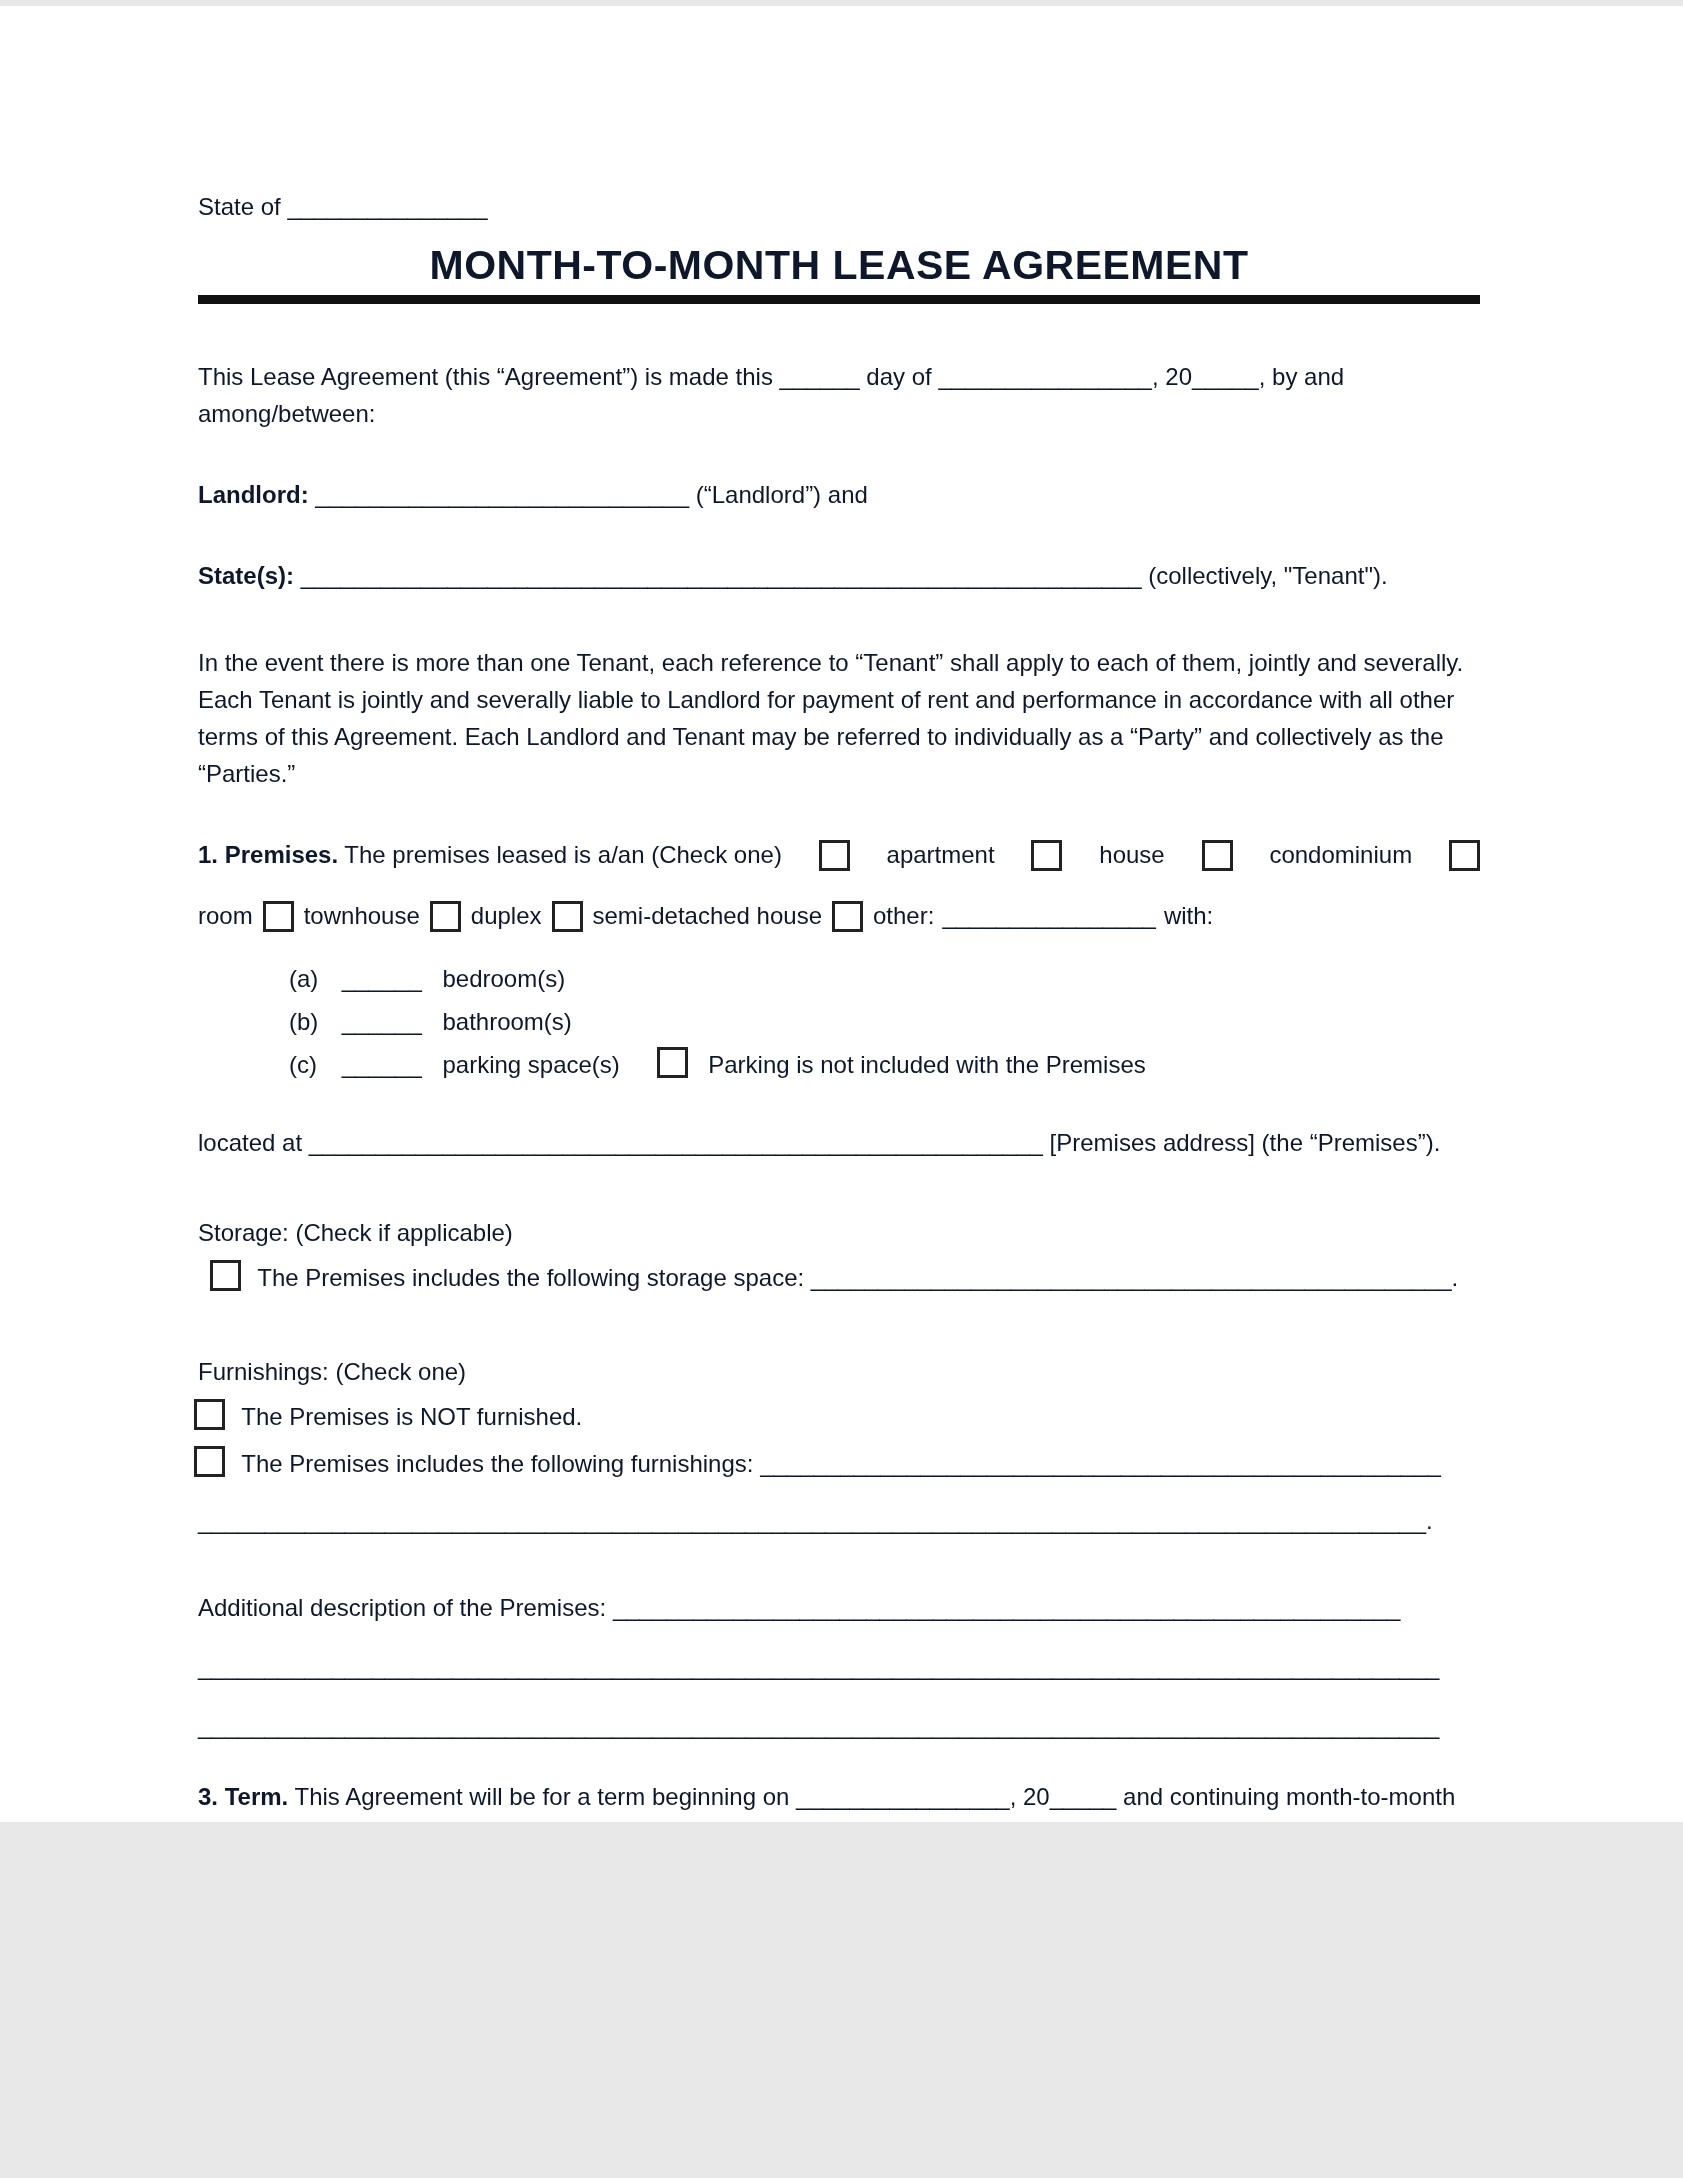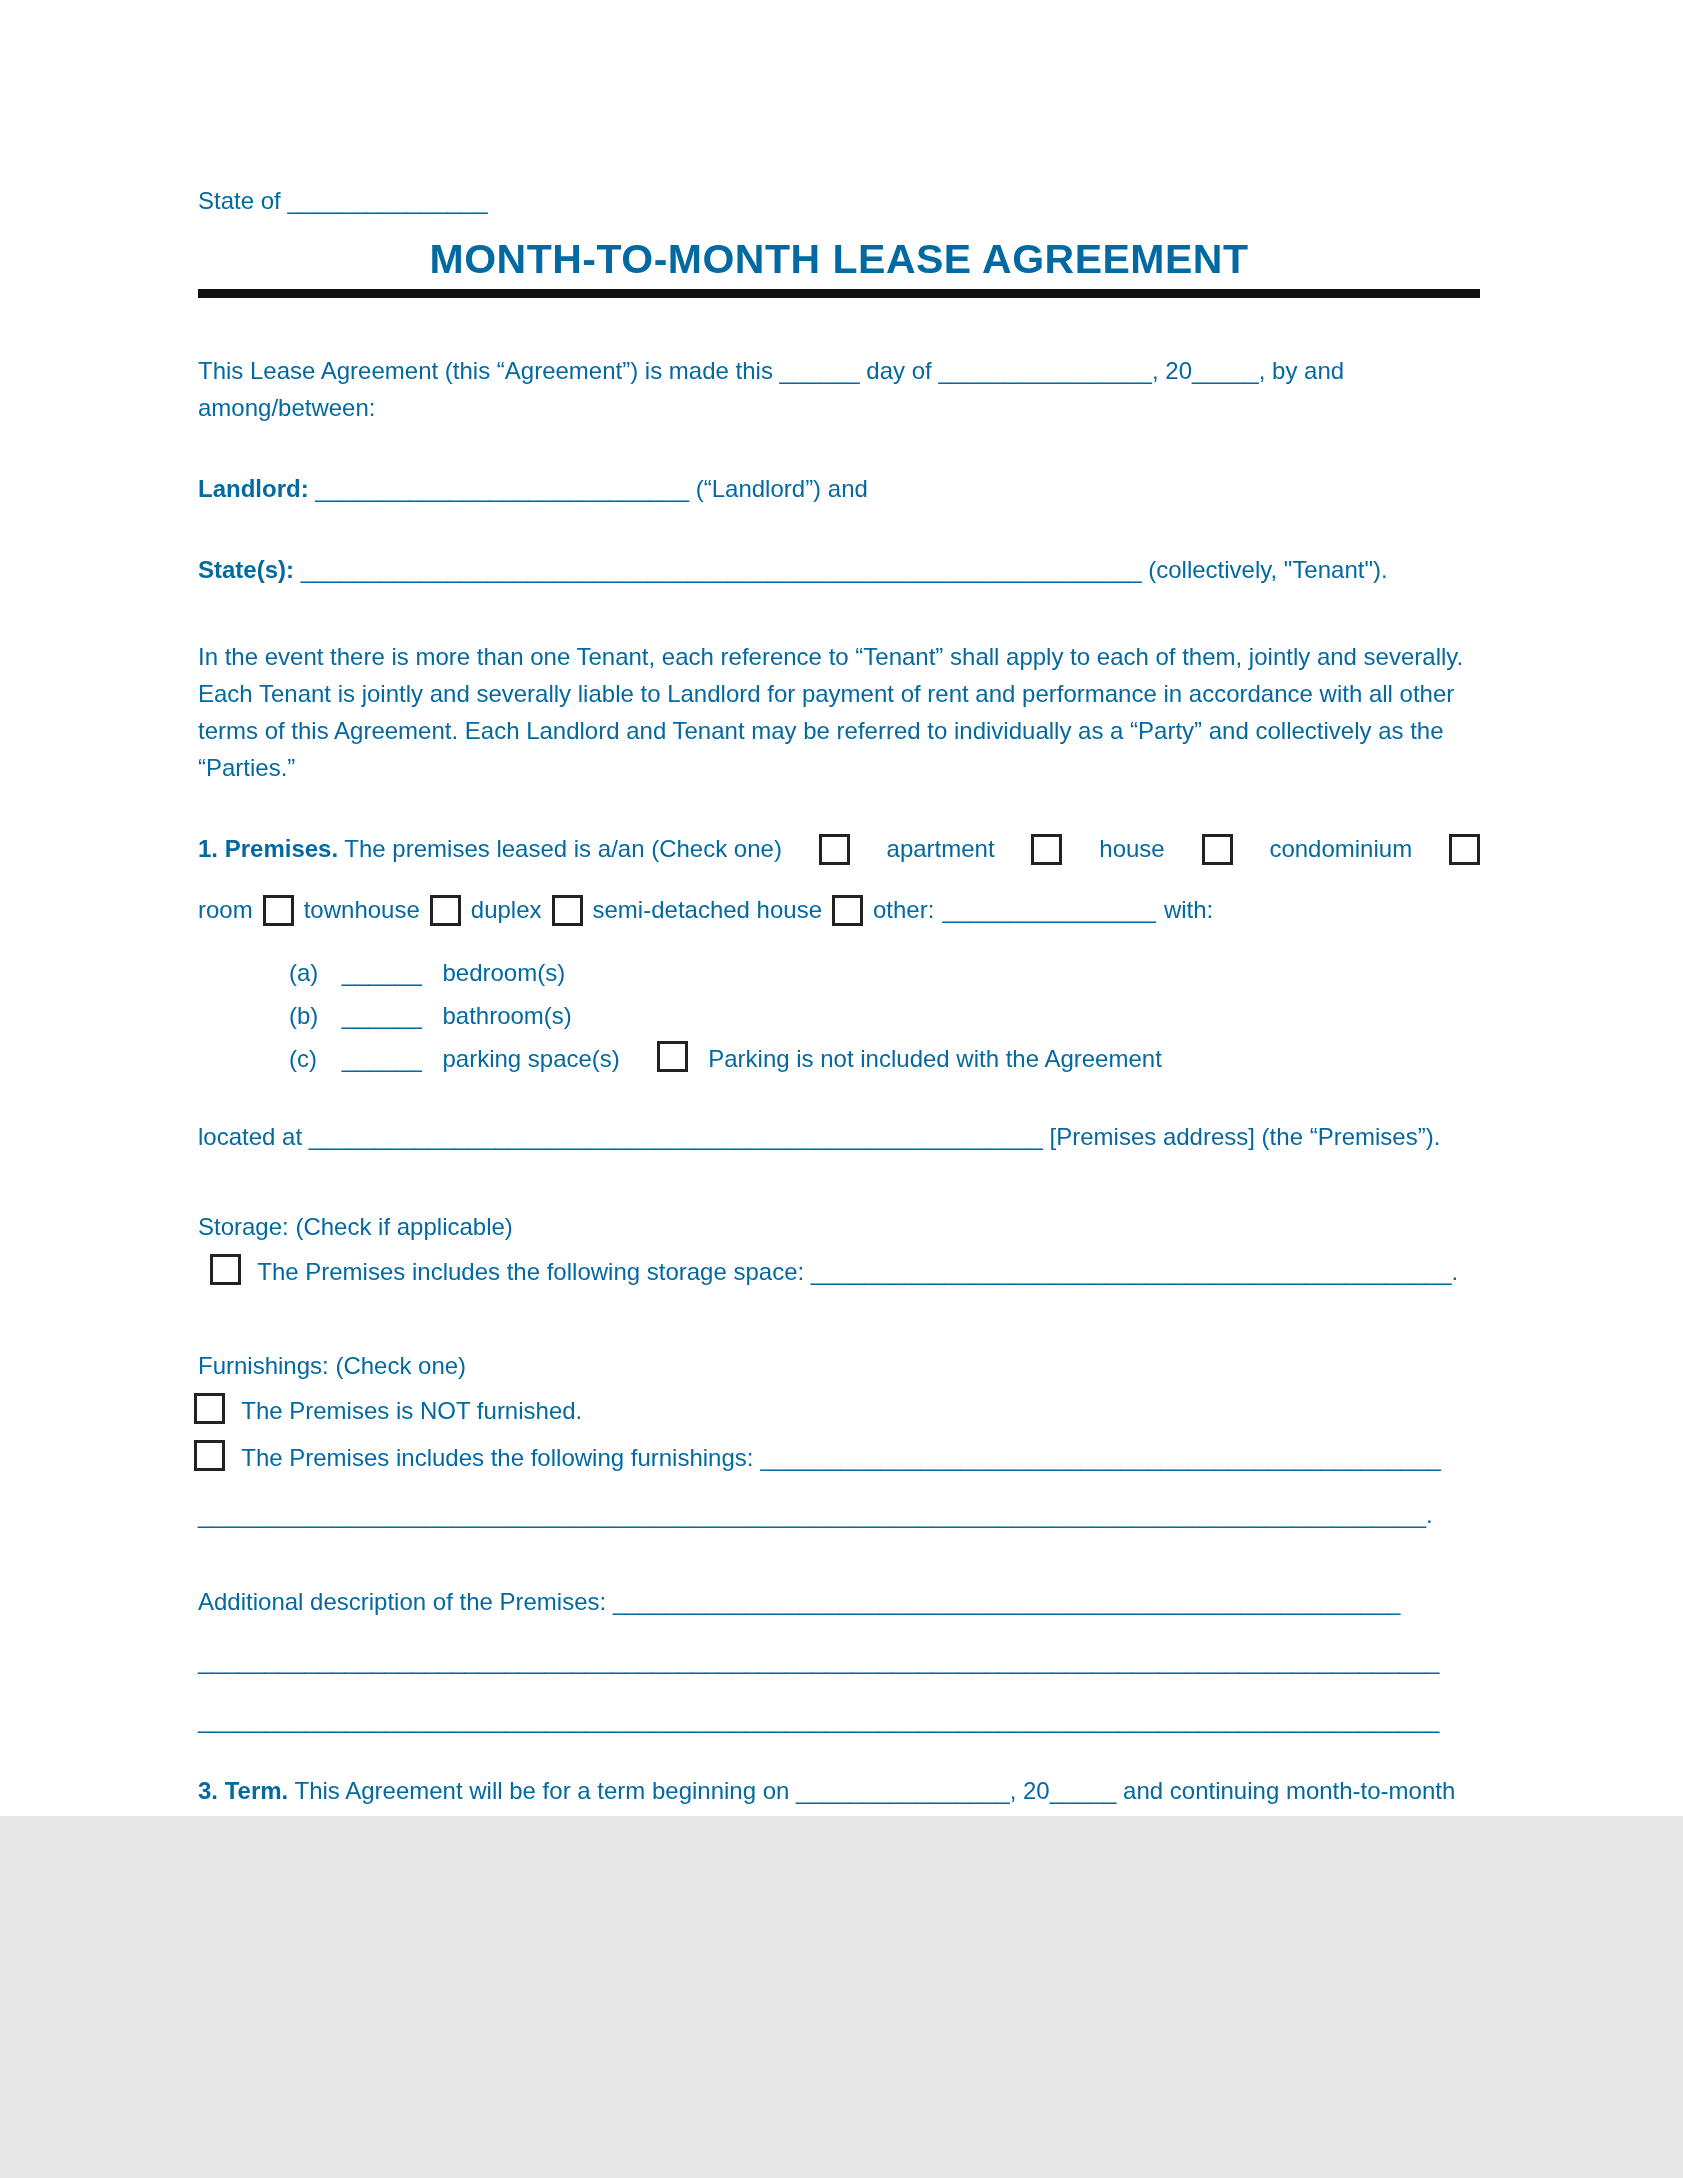--- a/index.html
+++ b/index.html
@@ -1,22 +1,22 @@
 <!DOCTYPE html>
 <html><head>
 <meta charset="utf-8">
 <style>
   html,body { margin:0; padding:0; background:#e8e8e8; }
   .page {
     position:relative;
     width:1683px; height:1816px;
-    margin:0 auto;
+    margin:6px auto;
     background:#ffffff;
     font-family:"Liberation Sans", sans-serif;
-    color:#0369a1;
+    color:#0f172a;
     overflow:hidden;
   }
   .content {
     position:absolute;
     left:198px; top:183px;
     width:1282px;
     font-size:24px;
     line-height:1.54;
   }
   .state-line { margin-bottom:16px; }
@@ -153,21 +153,21 @@
       <div class="sub-item">
         <span class="lbl">(b)</span>
         <span class="blank">______</span>
         <span>bathroom(s)</span>
       </div>
       <div class="sub-item">
         <span class="lbl">(c)</span>
         <span class="blank">______</span>
         <span>parking space(s)</span>
         <span class="cb"></span>
-        <span>Parking is not included with the Agreement</span>
+        <span>Parking is not included with the Premises</span>
       </div>
     </div>
 
     <div class="located-line">
       <span>located at</span>
       <span class="blank">_______________________________________________________</span>
       <span>[Premises address] (the “Premises”).</span>
     </div>
 
     <div class="group-label">Storage: (Check if applicable)</div>

